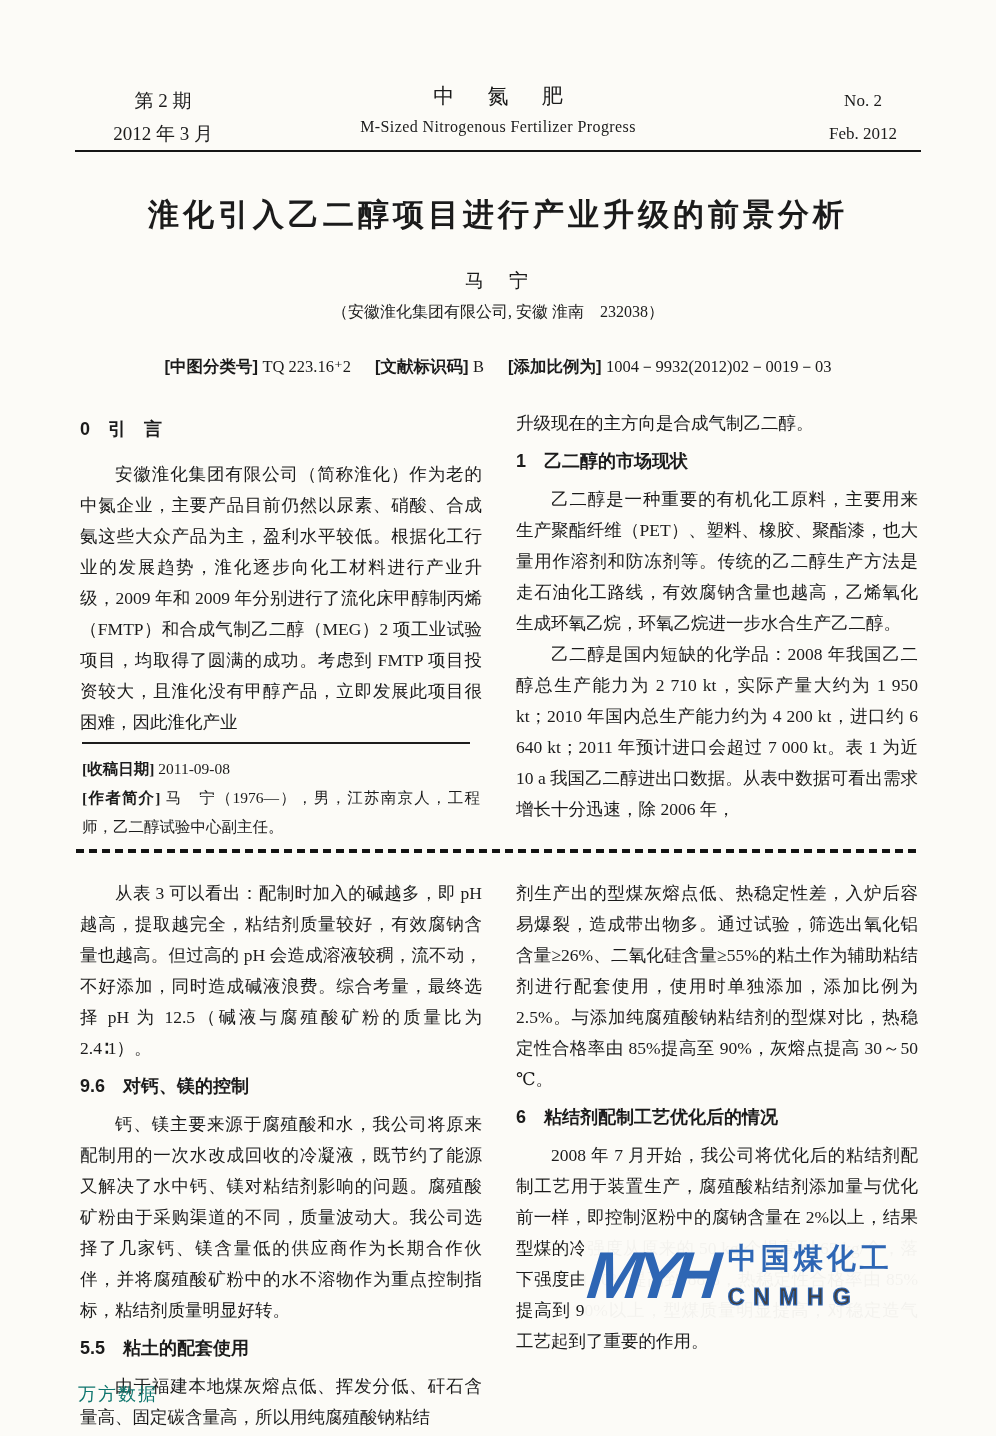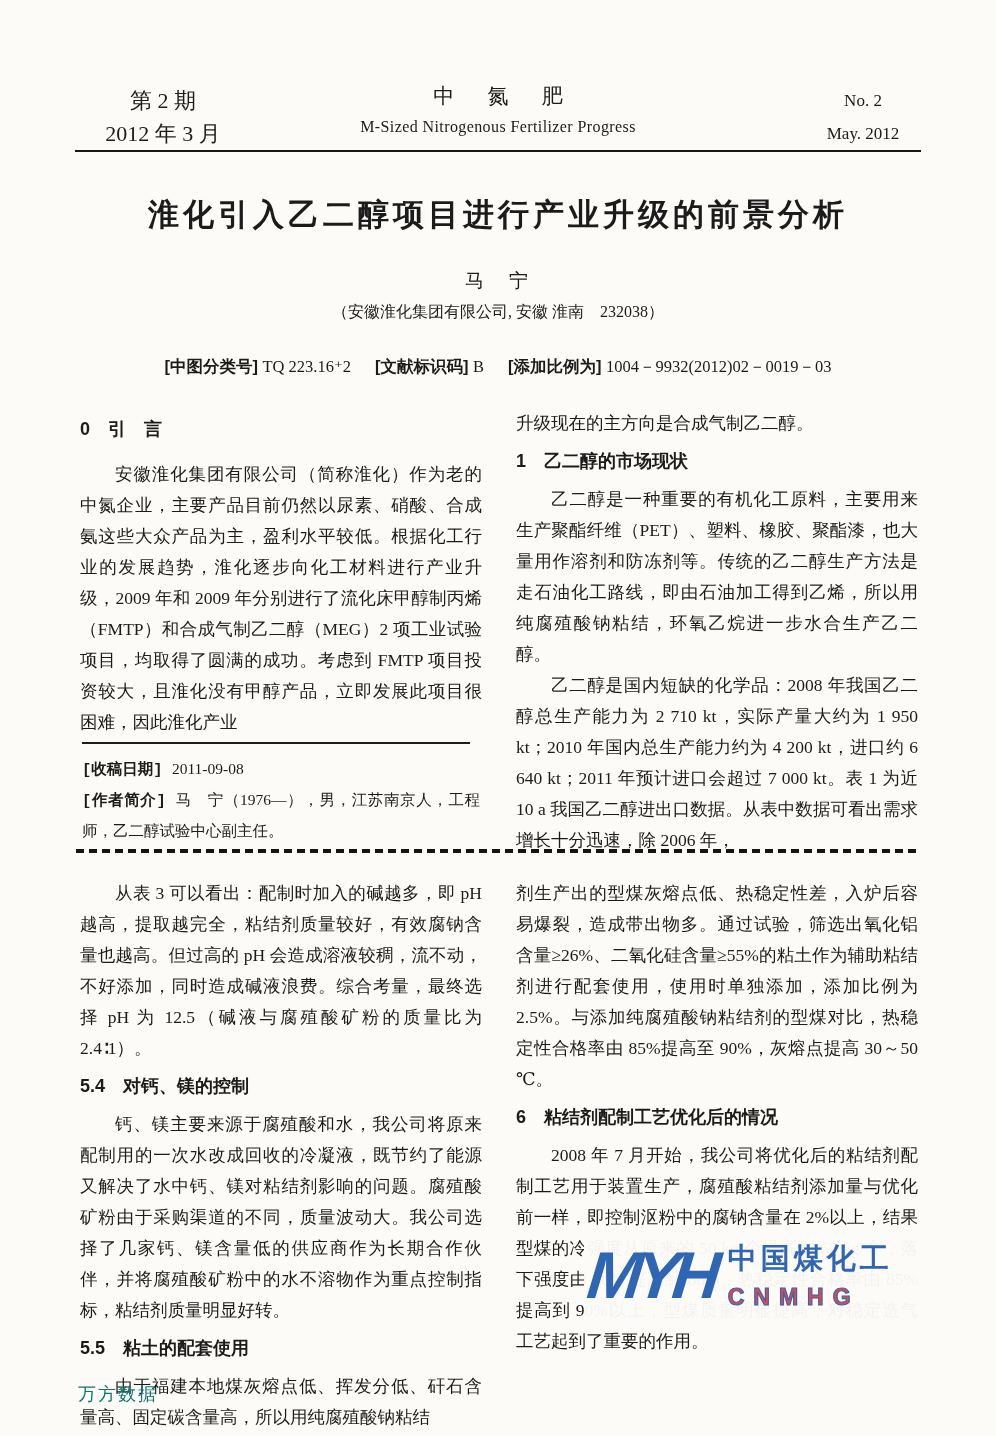--- a/index.html
+++ b/index.html
@@ -1,20 +1,20 @@
 <!DOCTYPE html>
 <html><head>
 <meta charset="utf-8">
 <style>
   html,body{margin:0;padding:0;background:#e9e9e9;}
   .page{position:relative;width:996px;height:1436px;background:#fcfbf7;
         font-family:"Liberation Serif","DejaVu Serif",serif;color:#1b1b1b;overflow:hidden;}
 
   
-  .hdr-left{position:absolute;left:88px;top:84px;width:150px;text-align:center;font-size:22px;line-height:33px;}
+  .hdr-left{position:absolute;left:88px;top:84px;width:150px;text-align:center;font-size:19px;line-height:33px;}
   .hdr-center{position:absolute;left:298px;top:82px;width:400px;text-align:center;}
   .hdr-journal{font-size:21px;letter-spacing:14px;text-indent:14px;}
   .hdr-en{font-size:16px;margin-top:8px;letter-spacing:0.4px;}
   .hdr-right{position:absolute;right:68px;top:84px;width:130px;text-align:center;font-size:17px;line-height:33px;}
   .hdr-rule{position:absolute;left:75px;top:150px;width:846px;height:2px;background:#161616;}
 
   
   .title{position:absolute;left:0;top:194px;width:100%;text-align:center;
          font-family:"Liberation Sans","DejaVu Sans",sans-serif;font-weight:bold;
          font-size:31px;letter-spacing:4px;}
@@ -32,55 +32,55 @@
          font-size:18px;text-indent:0;margin:7px 0;}
   #col-tl{left:80px;top:414px;}
   #col-tl .sec-h{margin:0 0 14px;}
   #col-tr{left:516px;top:408px;}
   #col-bl{left:80px;top:878px;}
   #col-br{left:516px;top:878px;}
 
   
   .footnote{position:absolute;left:82px;top:742px;width:398px;font-size:15.5px;line-height:29px;text-align:justify;}
   .fn-rule{width:388px;height:2px;background:#1d1d1d;margin-bottom:10px;}
-  .footnote .lab{font-family:Liberation Mono, monospace;font-weight:bold;}
+  .footnote .lab{font-family:Liberation Serif, serif;font-weight:bold;}
 
   
   .divider{position:absolute;left:76px;top:849px;width:844px;height:4px;
            background:repeating-linear-gradient(90deg,#141414 0 8px,transparent 8px 13px);}
 
   
   .wm{position:absolute;left:584px;top:1228px;width:336px;height:94px;
       background:rgba(252,251,247,0.96);display:flex;align-items:center;color:#2e66b4;}
   .wm-logo{font-family:"Liberation Sans","DejaVu Sans",sans-serif;font-weight:bold;font-style:italic;
            font-size:66px;letter-spacing:-7px;transform:skewX(-6deg);line-height:1;margin:0 14px 0 4px;}
   .wm-cn{font-family:"Liberation Sans","DejaVu Sans",sans-serif;font-size:29px;letter-spacing:4px;font-weight:600;}
   .wm-en{font-family:"Liberation Sans","DejaVu Sans",sans-serif;font-size:23px;letter-spacing:9px;font-weight:bold;
-         color:#ef4444;-webkit-text-stroke:1.2px #2e66b4;margin-top:5px;}
+         color:#404040;-webkit-text-stroke:1.2px #2e66b4;margin-top:5px;}
 
   
   .footer-wm{position:absolute;left:78px;top:1382px;font-size:18px;color:#0f766e;
              font-family:"Liberation Sans","DejaVu Sans",sans-serif;letter-spacing:2px;}
 </style>
 </head>
 <body>
 
 <div class="page">
 
   <div class="hdr-left">
     <div>第 2 期</div>
     <div>2012 年 3 月</div>
   </div>
   <div class="hdr-center">
     <div class="hdr-journal">中 氮 肥</div>
     <div class="hdr-en">M-Sized Nitrogenous Fertilizer Progress</div>
   </div>
   <div class="hdr-right">
     <div>No. 2</div>
-    <div>May.  2012</div>
+    <div>Feb.  2012</div>
   </div>
   <div class="hdr-rule"></div>
 
   <div class="title">淮化引入乙二醇项目进行产业升级的前景分析</div>
   <div class="author">马　宁</div>
   <div class="affil">（安徽淮化集团有限公司, 安徽 淮南　232038）</div>
 
   <div class="meta">
     <span class="lab">[中图分类号] </span><span>TQ 223.16⁺2</span><span class="gap"></span><span class="lab">[文献标识码] </span><span>B</span><span class="gap"></span><span class="lab">[添加比例为] </span><span>1004－9932(2012)02－0019－03</span>
   </div>
@@ -92,29 +92,29 @@
 
   <div class="footnote">
     <div class="fn-rule"></div>
     <div><span class="lab">[收稿日期] </span><span>2011-09-08</span></div>
     <div><span class="lab">[作者简介] </span><span>马　宁（1976—），男，江苏南京人，工程师，乙二醇试验中心副主任。</span></div>
   </div>
 
   <div class="col" id="col-tr">
     <p class="noindent">升级现在的主方向是合成气制乙二醇。</p>
     <div class="sec-h">1　乙二醇的市场现状</div>
-    <p>乙二醇是一种重要的有机化工原料，主要用来生产聚酯纤维（PET）、塑料、橡胶、聚酯漆，也大量用作溶剂和防冻剂等。传统的乙二醇生产方法是走石油化工路线，即由石油加工得到乙烯，所以用纯腐殖酸钠粘结，环氧乙烷进一步水合生产乙二醇。</p>
+    <p>乙二醇是一种重要的有机化工原料，主要用来生产聚酯纤维（PET）、塑料、橡胶、聚酯漆，也大量用作溶剂和防冻剂等。传统的乙二醇生产方法是走石油化工路线，有效腐钠含量也越高，乙烯氧化生成环氧乙烷，环氧乙烷进一步水合生产乙二醇。</p>
     <p>乙二醇是国内短缺的化学品：2008 年我国乙二醇总生产能力为 2 710 kt，实际产量大约为 1 950 kt；2010 年国内总生产能力约为 4 200 kt，进口约 6 640 kt；2011 年预计进口会超过 7 000 kt。表 1 为近 10 a 我国乙二醇进出口数据。从表中数据可看出需求增长十分迅速，除 2006 年，</p>
   </div>
 
   <div class="divider"></div>
 
   <div class="col" id="col-bl">
     <p>从表 3 可以看出：配制时加入的碱越多，即 pH 越高，提取越完全，粘结剂质量较好，有效腐钠含量也越高。但过高的 pH 会造成溶液较稠，流不动，不好添加，同时造成碱液浪费。综合考量，最终选择 pH 为 12.5（碱液与腐殖酸矿粉的质量比为 2.4∶1）。</p>
-    <div class="sec-h">5.4　对钙、镁的控制</div>
+    <div class="sec-h">9.6　对钙、镁的控制</div>
     <p>钙、镁主要来源于腐殖酸和水，我公司将原来配制用的一次水改成回收的冷凝液，既节约了能源又解决了水中钙、镁对粘结剂影响的问题。腐殖酸矿粉由于采购渠道的不同，质量波动大。我公司选择了几家钙、镁含量低的供应商作为长期合作伙伴，并将腐殖酸矿粉中的水不溶物作为重点控制指标，粘结剂质量明显好转。</p>
     <div class="sec-h">5.5　粘土的配套使用</div>
     <p>由于福建本地煤灰熔点低、挥发分低、矸石含量高、固定碳含量高，所以用纯腐殖酸钠粘结</p>
   </div>
 
   <div class="col" id="col-br">
     <p class="noindent">剂生产出的型煤灰熔点低、热稳定性差，入炉后容易爆裂，造成带出物多。通过试验，筛选出氧化铝含量≥26%、二氧化硅含量≥55%的粘土作为辅助粘结剂进行配套使用，使用时单独添加，添加比例为 2.5%。与添加纯腐殖酸钠粘结剂的型煤对比，热稳定性合格率由 85%提高至 90%，灰熔点提高 30～50 ℃。</p>
     <div class="sec-h">6　粘结剂配制工艺优化后的情况</div>
     <p>2008 年 7 月开始，我公司将优化后的粘结剂配制工艺用于装置生产，腐殖酸粘结剂添加量与优化前一样，即控制沤粉中的腐钠含量在 2%以上，结果型煤的冷强度从原来的 50 kg/个提高到 65 kg/个，落下强度由 80% 提高到 88%，热稳定性合格率由 85% 提高到 90%以上，型煤质量明显提高，对稳定造气工艺起到了重要的作用。</p>
   </div>

